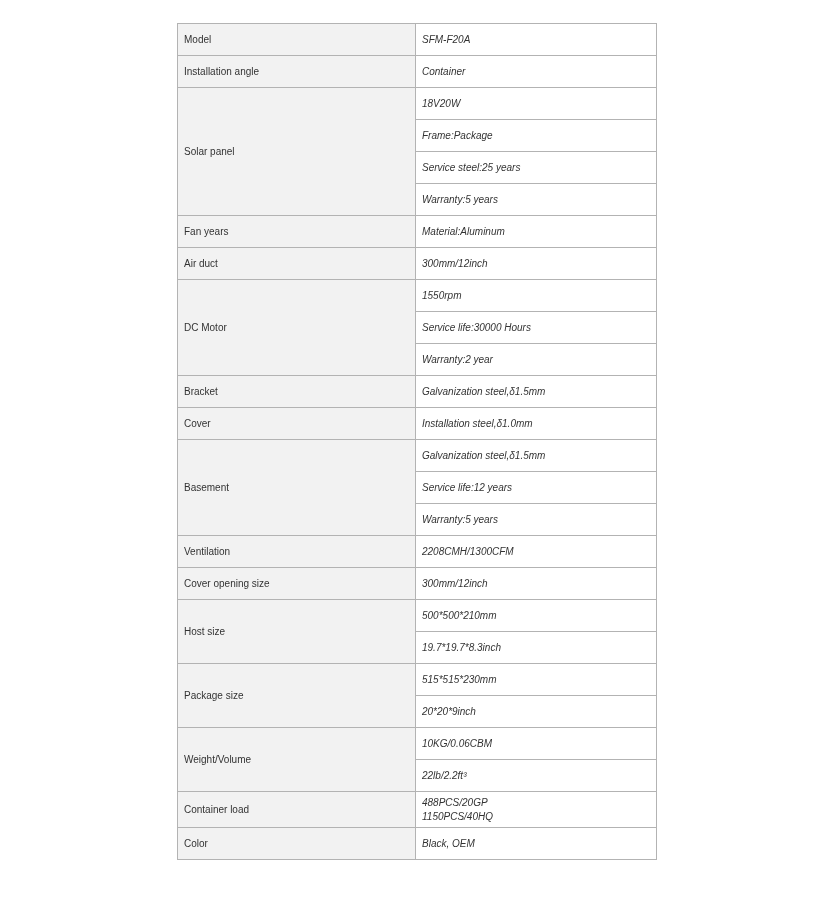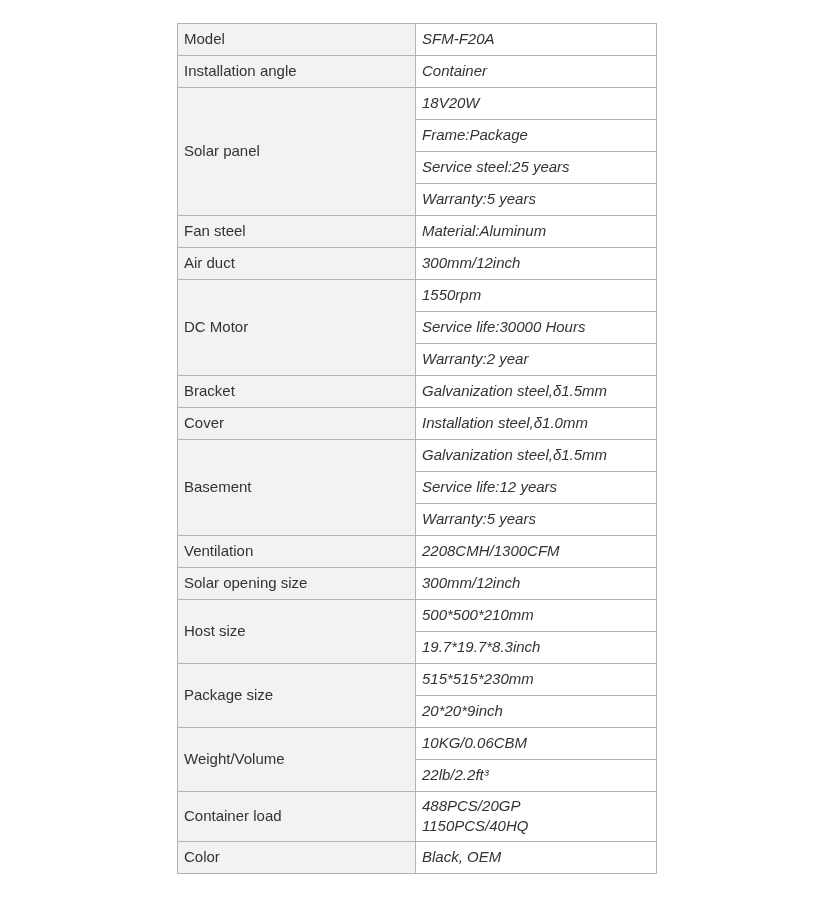--- a/index.html
+++ b/index.html
@@ -27,21 +27,21 @@
     left: 177px;
     top: 23px;
   }
   table.spec-table {
     border-collapse: collapse;
     table-layout: fixed;
     width: 479px;
   }
   table.spec-table td {
     border: 1px solid var(--border-color);
-    font-size: 15px;
+    font-size: 10px;
     color: var(--text-color);
     padding: 4px 2px 4px 6px;
     height: 32px;
     line-height: 1.35;
     vertical-align: middle;
     white-space: pre-line;
     overflow: hidden;
   }
   td.label-cell {
     width: 238px;
@@ -75,21 +75,21 @@
           <tr>
             <td class="value-cell">Frame:Package</td>
           </tr>
           <tr>
             <td class="value-cell">Service steel:25 years</td>
           </tr>
           <tr>
             <td class="value-cell">Warranty:5 years</td>
           </tr>
           <tr>
-            <td class="label-cell" rowspan="1">Fan steel</td>
+            <td class="label-cell" rowspan="1">Fan years</td>
             <td class="value-cell">Material:Aluminum</td>
           </tr>
           <tr>
             <td class="label-cell" rowspan="1">Air duct</td>
             <td class="value-cell">300mm/12inch</td>
           </tr>
           <tr>
             <td class="label-cell" rowspan="3">DC Motor</td>
             <td class="value-cell">1550rpm</td>
           </tr>
@@ -115,21 +115,21 @@
             <td class="value-cell">Service life:12 years</td>
           </tr>
           <tr>
             <td class="value-cell">Warranty:5 years</td>
           </tr>
           <tr>
             <td class="label-cell" rowspan="1">Ventilation</td>
             <td class="value-cell">2208CMH/1300CFM</td>
           </tr>
           <tr>
-            <td class="label-cell" rowspan="1">Solar opening size</td>
+            <td class="label-cell" rowspan="1">Cover opening size</td>
             <td class="value-cell">300mm/12inch</td>
           </tr>
           <tr>
             <td class="label-cell" rowspan="2">Host size</td>
             <td class="value-cell">500*500*210mm</td>
           </tr>
           <tr>
             <td class="value-cell">19.7*19.7*8.3inch</td>
           </tr>
           <tr>

